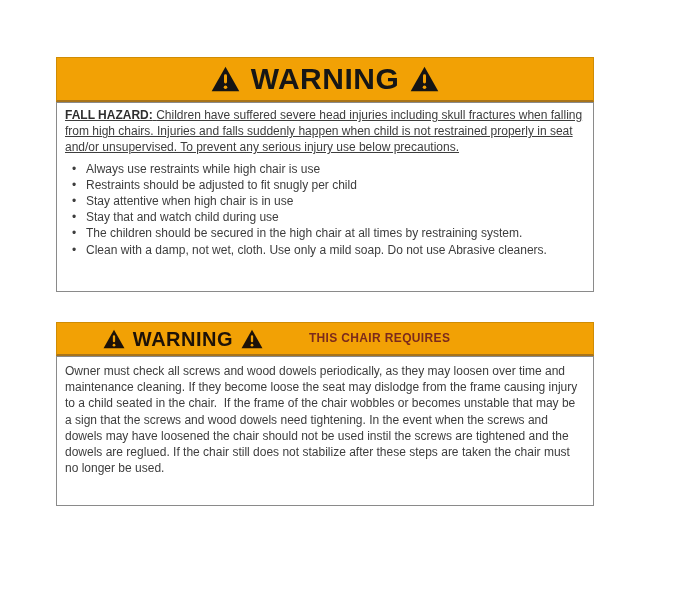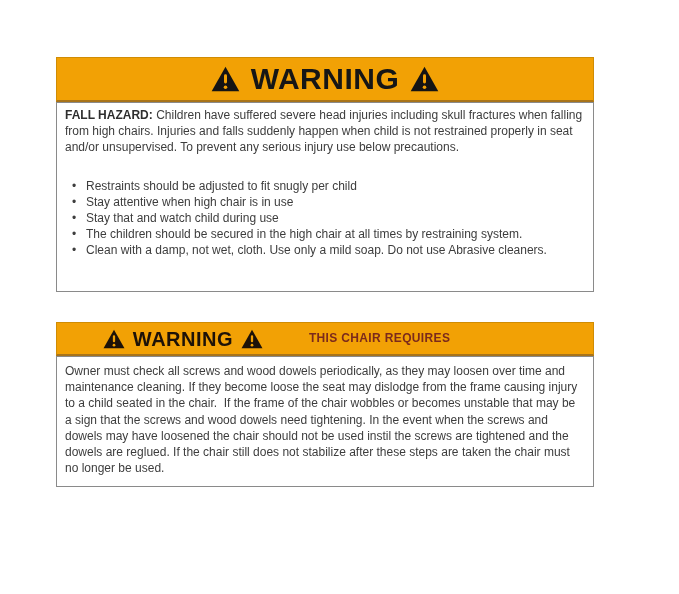--- a/index.html
+++ b/index.html
@@ -79,21 +79,21 @@
     background: #ffffff;
     border: 1px solid #8a8a8a;
     color: #3d3d3d;
     font-size: 12px;
     line-height: 16.2px;
   }
   .box-top {
     height: 190px;
     padding: 4px 8px 2px 8px;
   }
-  .box-top .intro { margin: 0 0 22px 0; }
+  .box-top .intro { margin: 0 0 5px 0; text-decoration: underline; }
   .box-top .intro b { color: #2e2e2e; }
 
   .box-top ul {
     list-style: none;
     margin: 0;
     padding: 0;
   }
   .box-top li {
     position: relative;
     padding-left: 21px;
@@ -102,21 +102,21 @@
     content: "\2022";
     position: absolute;
     left: 7px;
     top: 0;
   }
   .box-top li:last-child { margin-top: 0; }
 
   .gap-between-labels { height: 30px; }
 
   .box-bottom {
-    height: 131px;
+    height: 150px;
     padding: 6px 8px 4px 8px;
   }
   .box-bottom p {
     margin: 0;
     white-space: pre-wrap;
   }
 </style>
 </head>
 <body>
 
@@ -134,20 +134,21 @@
         <svg class="tri-large" viewBox="0 0 29 26" aria-hidden="true">
           <path d="M14.5 0.8 L28.3 25.2 H0.7 Z" fill="#141414"></path>
           <rect x="13" y="8.2" width="3" height="9.2" rx="1.4" fill="#f2a105"></rect>
           <circle cx="14.5" cy="21.2" r="1.8" fill="#f2a105"></circle>
         </svg>
       </header>
 
       <div class="box box-top">
         <p class="intro"><b>FALL HAZARD:</b> <span>Children have suffered severe head injuries including skull fractures when falling from high chairs. Injuries and falls suddenly happen when child is not restrained properly in seat and/or unsupervised. To prevent any serious injury use below precautions.</span></p>
         <ul>
+          <li>Always use restraints while high chair is use</li>
           <li>Restraints should be adjusted to fit snugly per child</li>
           <li>Stay attentive when high chair is in use</li>
           <li>Stay that and watch child during use</li>
           <li>The children should be secured in the high chair at all times by restraining system.</li>
           <li>Clean with a damp, not wet, cloth. Use only a mild soap. Do not use Abrasive cleaners.</li>
         </ul>
       </div>
     </section>
 
     <div class="gap-between-labels"></div>

